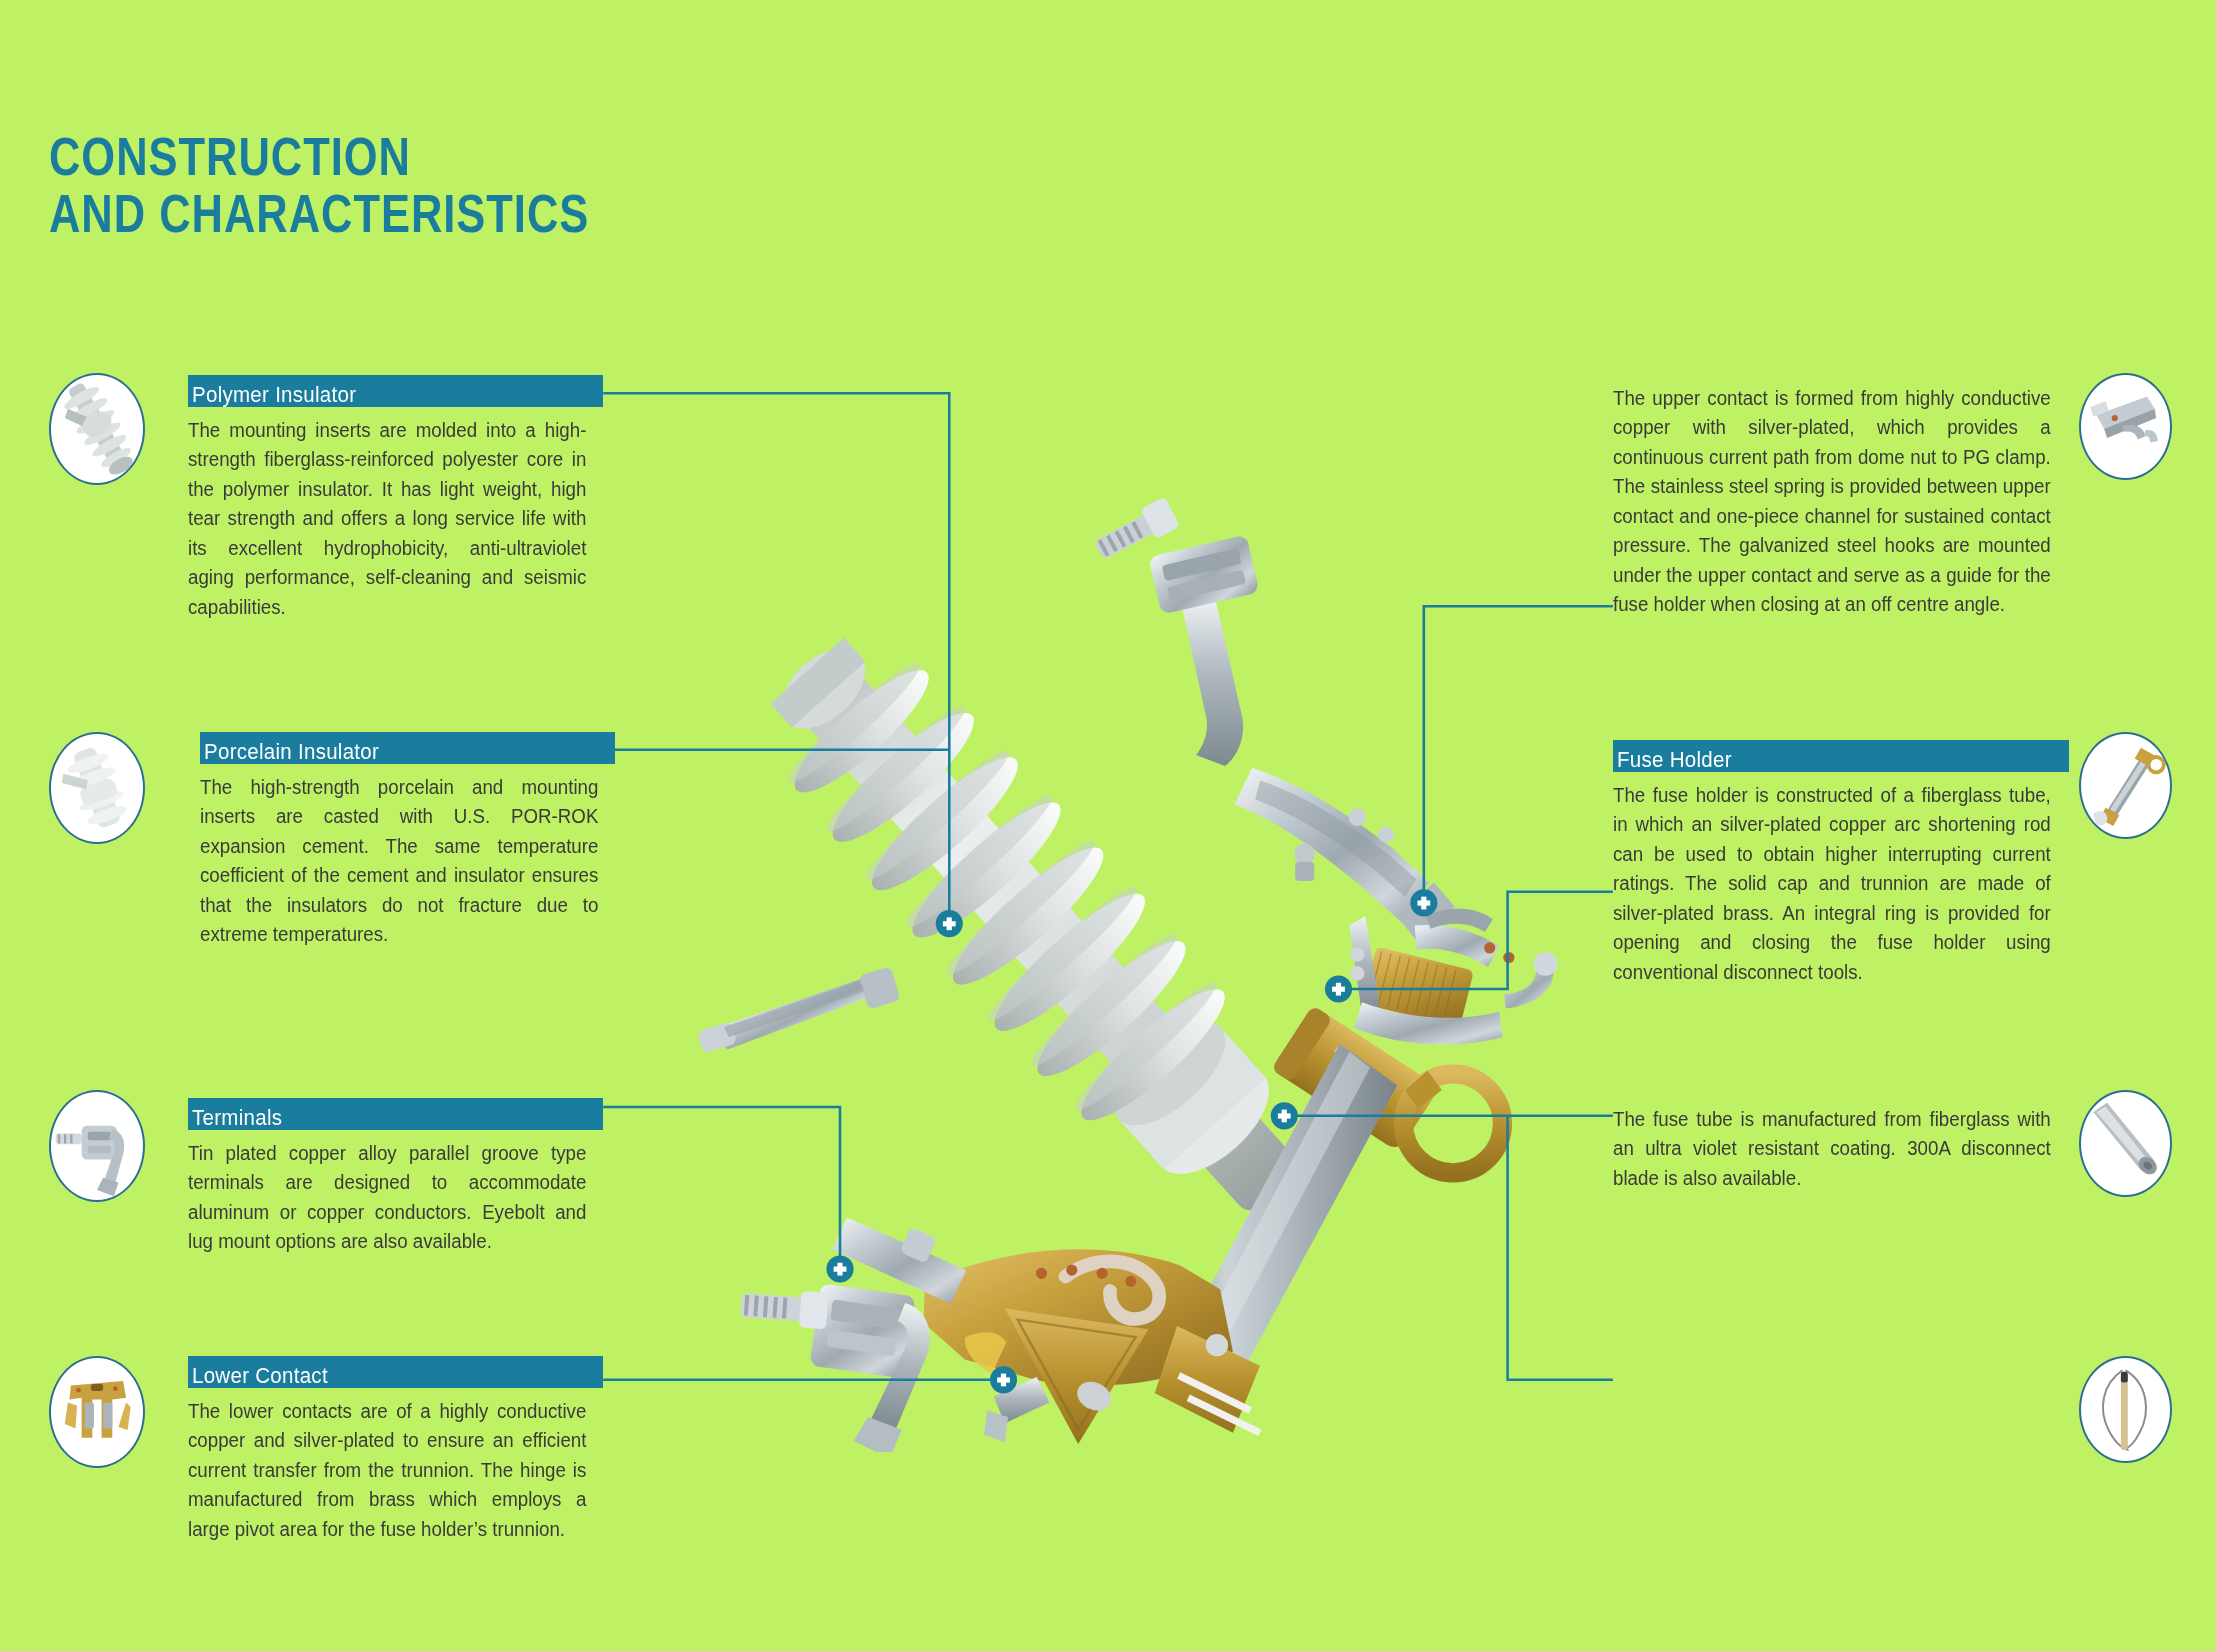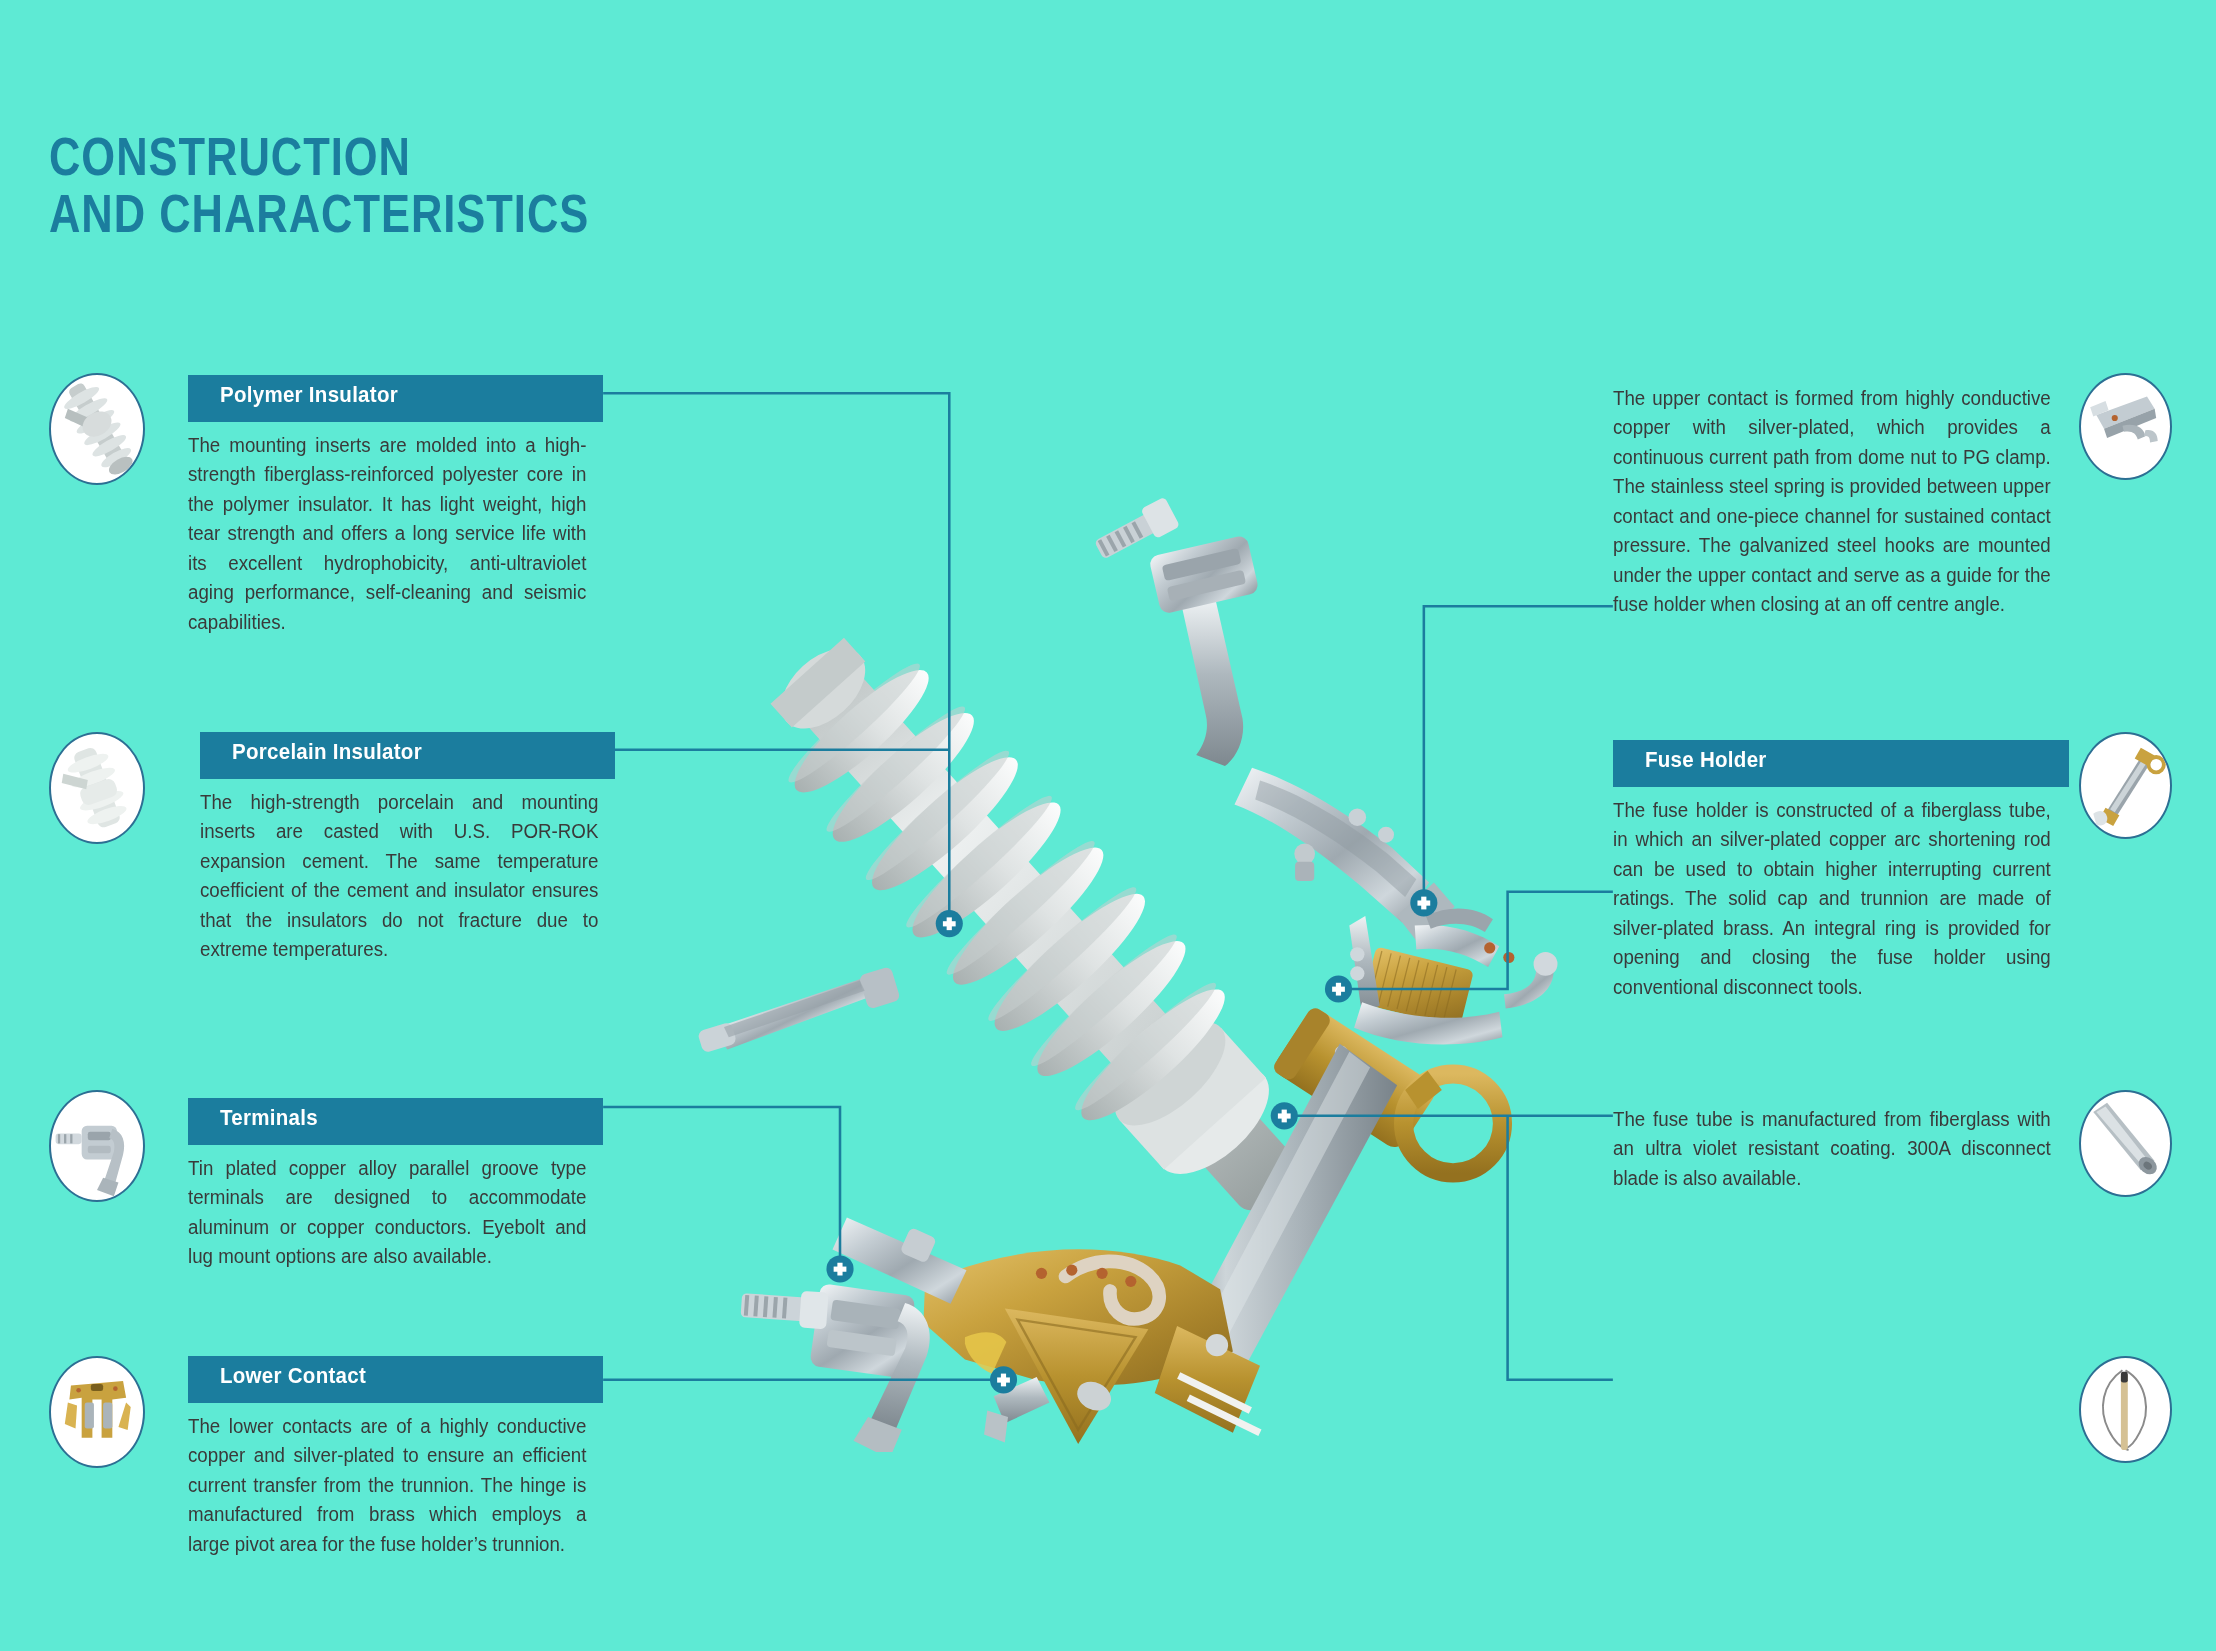--- a/index.html
+++ b/index.html
@@ -1,38 +1,38 @@
 <!DOCTYPE html>
 <html style="font-size:12.8px"><head>
 <meta charset="utf-8">
 <style>
   * { margin:0; padding:0; box-sizing:border-box; }
   html,body { width:2216px; height:1651px; background:#ffffff; }
   body { font-family:"Liberation Sans", sans-serif; -webkit-font-smoothing:antialiased; }
 
-  #page { position:relative; width:2216px; height:1651px; background:#5eead4; overflow:hidden; }
+  #page { position:relative; width:2216px; height:1651px; background:#bef264; overflow:hidden; }
 
   
   #title {
     position:absolute; left:49px; top:128px; z-index:40;
     color:#1b7d9e; letter-spacing:1.2px; line-height:1.08;
   }
   #title .tl {
     display:block; font-size:53px; font-weight:700;
     transform:scaleX(0.82); transform-origin:left center;
     font-family:"Liberation Sans Narrow","Liberation Sans",sans-serif;
   }
 
   
   .card { position:absolute; z-index:35; }
   .card .hdr {
     background:#1b7d9e; color:#ffffff;
-    height:47px; line-height:40px;
-    font-size:22.3px; letter-spacing:0.3px; font-weight:700;
-    padding-left:32px; white-space:nowrap;
+    height:32px; line-height:40px;
+    font-size:22.3px; letter-spacing:0.3px; font-weight:400;
+    padding-left:4px; white-space:nowrap;
     transform-origin:left center;
   }
   .card .hdr span { display:inline-block; transform:scaleX(0.92); transform-origin:left center; }
   .card .body {
     margin-top:8.8px; font-size:19.5px; line-height:29.5px; color:#3a3a3a;
     text-align:justify; text-justify:inter-word; font-weight:400;
     transform:scaleX(0.96); transform-origin:left top;
   }
   .card.right .body { text-align:justify; }
 

